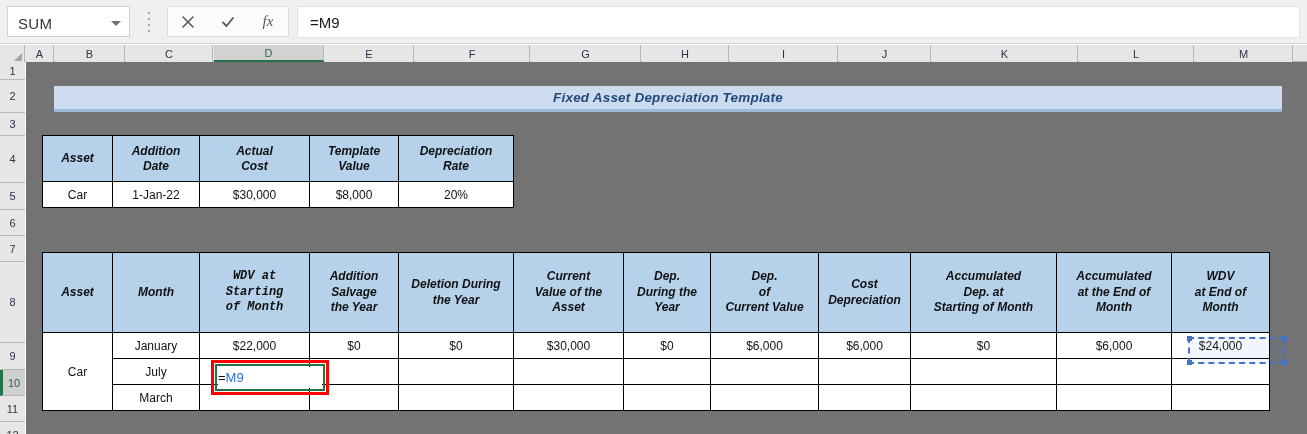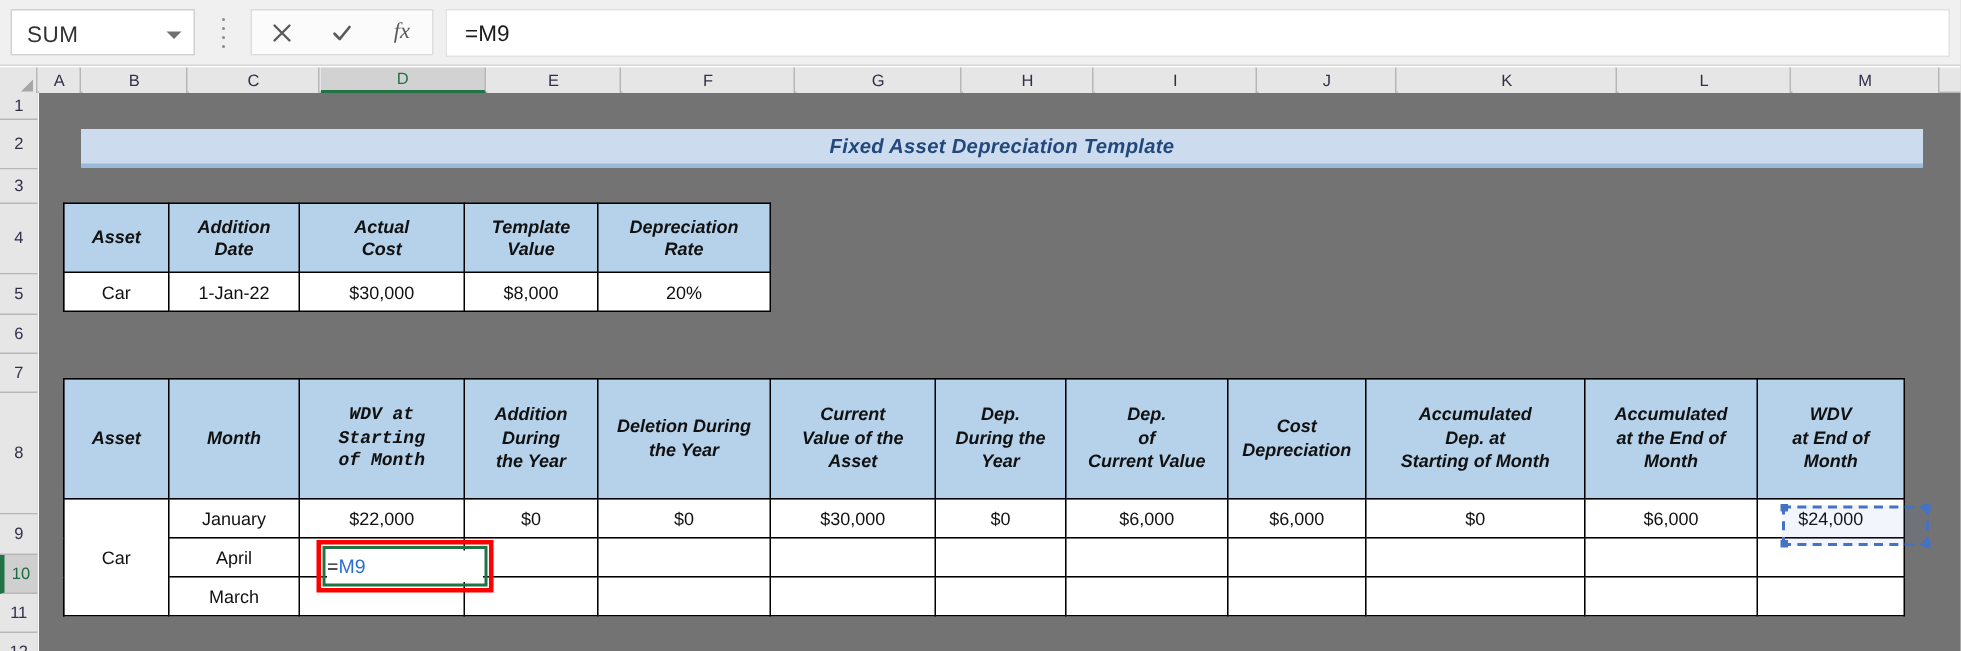--- a/index.html
+++ b/index.html
@@ -325,21 +325,21 @@
       <th style="width:87px;">
         <div>Month</div>
       </th>
       <th style="width:110px;font-family:Liberation Mono, monospace;">
         <div>WDV at</div>
         <div>Starting</div>
         <div>of Month</div>
       </th>
       <th style="width:89px;">
         <div>Addition</div>
-        <div>During</div>
+        <div>Salvage</div>
         <div>the Year</div>
       </th>
       <th style="width:115px;">
         <div>Deletion During</div>
         <div>the Year</div>
       </th>
       <th style="width:110px;">
         <div>Current</div>
         <div>Value of the</div>
         <div>Asset</div>
@@ -384,21 +384,21 @@
       <td>$30,000</td>
       <td>$0</td>
       <td>$6,000</td>
       <td>$6,000</td>
       <td>$0</td>
       <td>$6,000</td>
       <td>$24,000</td>
     </tr>
 
     <tr>
-      <td>April</td>
+      <td>July</td>
       <td class="cell-empty"></td>
       <td class="cell-empty"></td>
       <td class="cell-empty"></td>
       <td class="cell-empty"></td>
       <td class="cell-empty"></td>
       <td class="cell-empty"></td>
       <td class="cell-empty"></td>
       <td class="cell-empty"></td>
       <td class="cell-empty"></td>
       <td class="cell-empty"></td>

